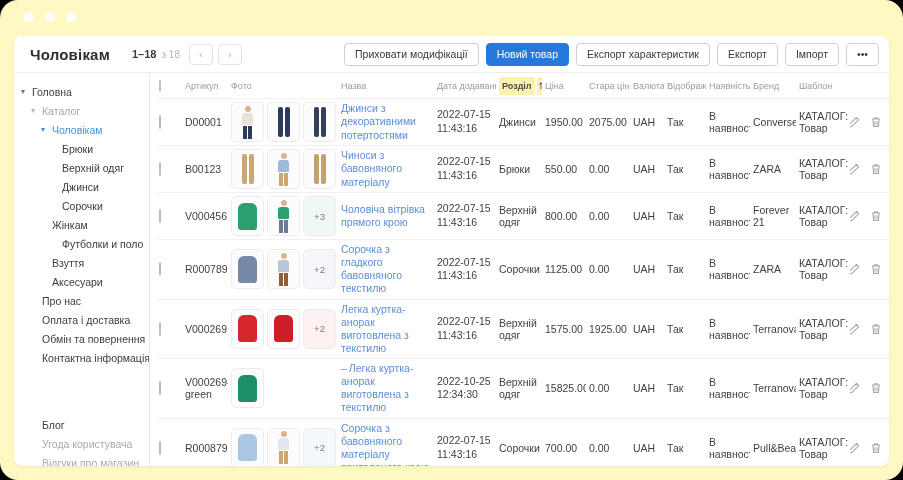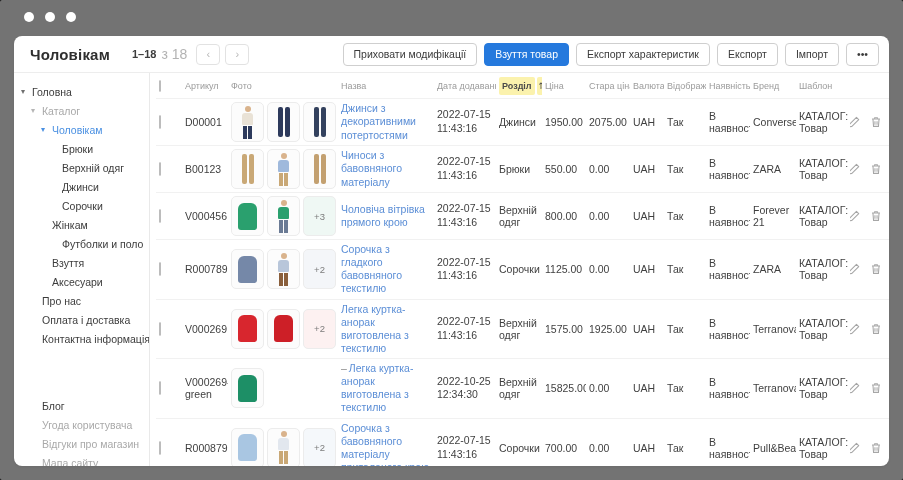--- a/index.html
+++ b/index.html
@@ -2,34 +2,34 @@
 <html><head>
 <meta charset="utf-8">
 <style>
   * { box-sizing: border-box; margin: 0; padding: 0; }
   html,body { width:903px; height:480px; }
   body {
     background:#000;
     font-family:"Liberation Sans","DejaVu Sans",sans-serif;
     position:relative; overflow:hidden;
   }
-  .window { position:absolute; inset:0; background:#737373; border-radius:2px; overflow:hidden;text-decoration:underline; }
+  .window { position:absolute; inset:0; background:#fef9c3; border-radius:18px; overflow:hidden;text-decoration:underline; }
   .dots { position:absolute; top:12px; left:24px; display:flex; gap:11px; }
   .dot { width:10px; height:10px; border-radius:50%; background:#fff; }
 
   .card {
     position:absolute; left:14px; top:36px; width:875px; height:430px;
     background:#fff; border-radius:8px; overflow:hidden;
     display:flex; flex-direction:column; box-shadow:0 1px 3px rgba(0,0,0,.07);
   }
   .card-header { flex:0 0 36px; display:flex; align-items:center; padding:0 10px 0 16px; gap:8px; }
   .page-title { font-size:15px; font-weight:bold; color:#2f2f2f; letter-spacing:.2px; }
   .pagination { display:flex; align-items:center; gap:5px; margin-left:14px; }
   .pag-range { font-size:11px; font-weight:bold; color:#3d3d3d; }
-  .pag-of { font-size:14px; color:#b3b3b3; margin-right:4px; }
+  .pag-of { font-size:10px; color:#b3b3b3; margin-right:4px; }
   .nav-btn {
     width:24px; height:21px; border:1px solid #e2e2e2; border-radius:4px; background:#fff;
     color:#b9b9b9; font-size:11px; display:flex; align-items:center; justify-content:center; cursor:pointer;
   }
   .spacer { flex:1; }
   .toolbar { display:flex; align-items:center; gap:7px; }
   .btn {
     height:23px; padding:0 10px; border:1px solid #cfcfcf; border-radius:4px; background:#fff;
     font-size:10.5px; color:#3a3a3a; display:flex; align-items:center; white-space:nowrap; cursor:pointer;
     font-family:inherit;
@@ -101,21 +101,21 @@
       <div class="page-title">Чоловікам</div>
       <div class="pagination">
         <span class="pag-range">1–18</span>
         <span class="pag-of">з 18</span>
         <button class="nav-btn">‹</button>
         <button class="nav-btn">›</button>
       </div>
       <div class="spacer"></div>
       <div class="toolbar" id="toolbar">
           <button class="btn">Приховати модифікації</button>
-          <button class="btn primary">Взуття товар</button>
+          <button class="btn primary">Новий товар</button>
           <button class="btn">Експорт характеристик</button>
           <button class="btn">Експорт</button>
           <button class="btn">Імпорт</button>
           <button class="btn">•••</button>
         </div>
     </div>
 
     <div class="card-body">
       <div class="sidebar" id="sidebar">
           <div class="side-item" style="padding-left: 0px;">
@@ -162,20 +162,24 @@
             <span class="arrow hidden">▾</span>
             <span>Аксесуари</span>
           </div>
           <div class="side-item" style="padding-left: 10px;">
             <span class="arrow hidden">▾</span>
             <span>Про нас</span>
           </div>
           <div class="side-item" style="padding-left: 10px;">
             <span class="arrow hidden">▾</span>
             <span>Оплата і доставка</span>
+          </div>
+          <div class="side-item" style="padding-left: 10px;">
+            <span class="arrow hidden">▾</span>
+            <span>Обмін та повернення</span>
           </div>
           <div class="side-item" style="padding-left: 10px;">
             <span class="arrow hidden">▾</span>
             <span>Контактна інформація</span>
           </div>
           <div class="side-item" style="padding-left: 10px; margin-top: 48px;">
             <span class="arrow hidden">▾</span>
             <span>Блог</span>
           </div>
           <div class="side-item muted" style="padding-left: 10px;">

